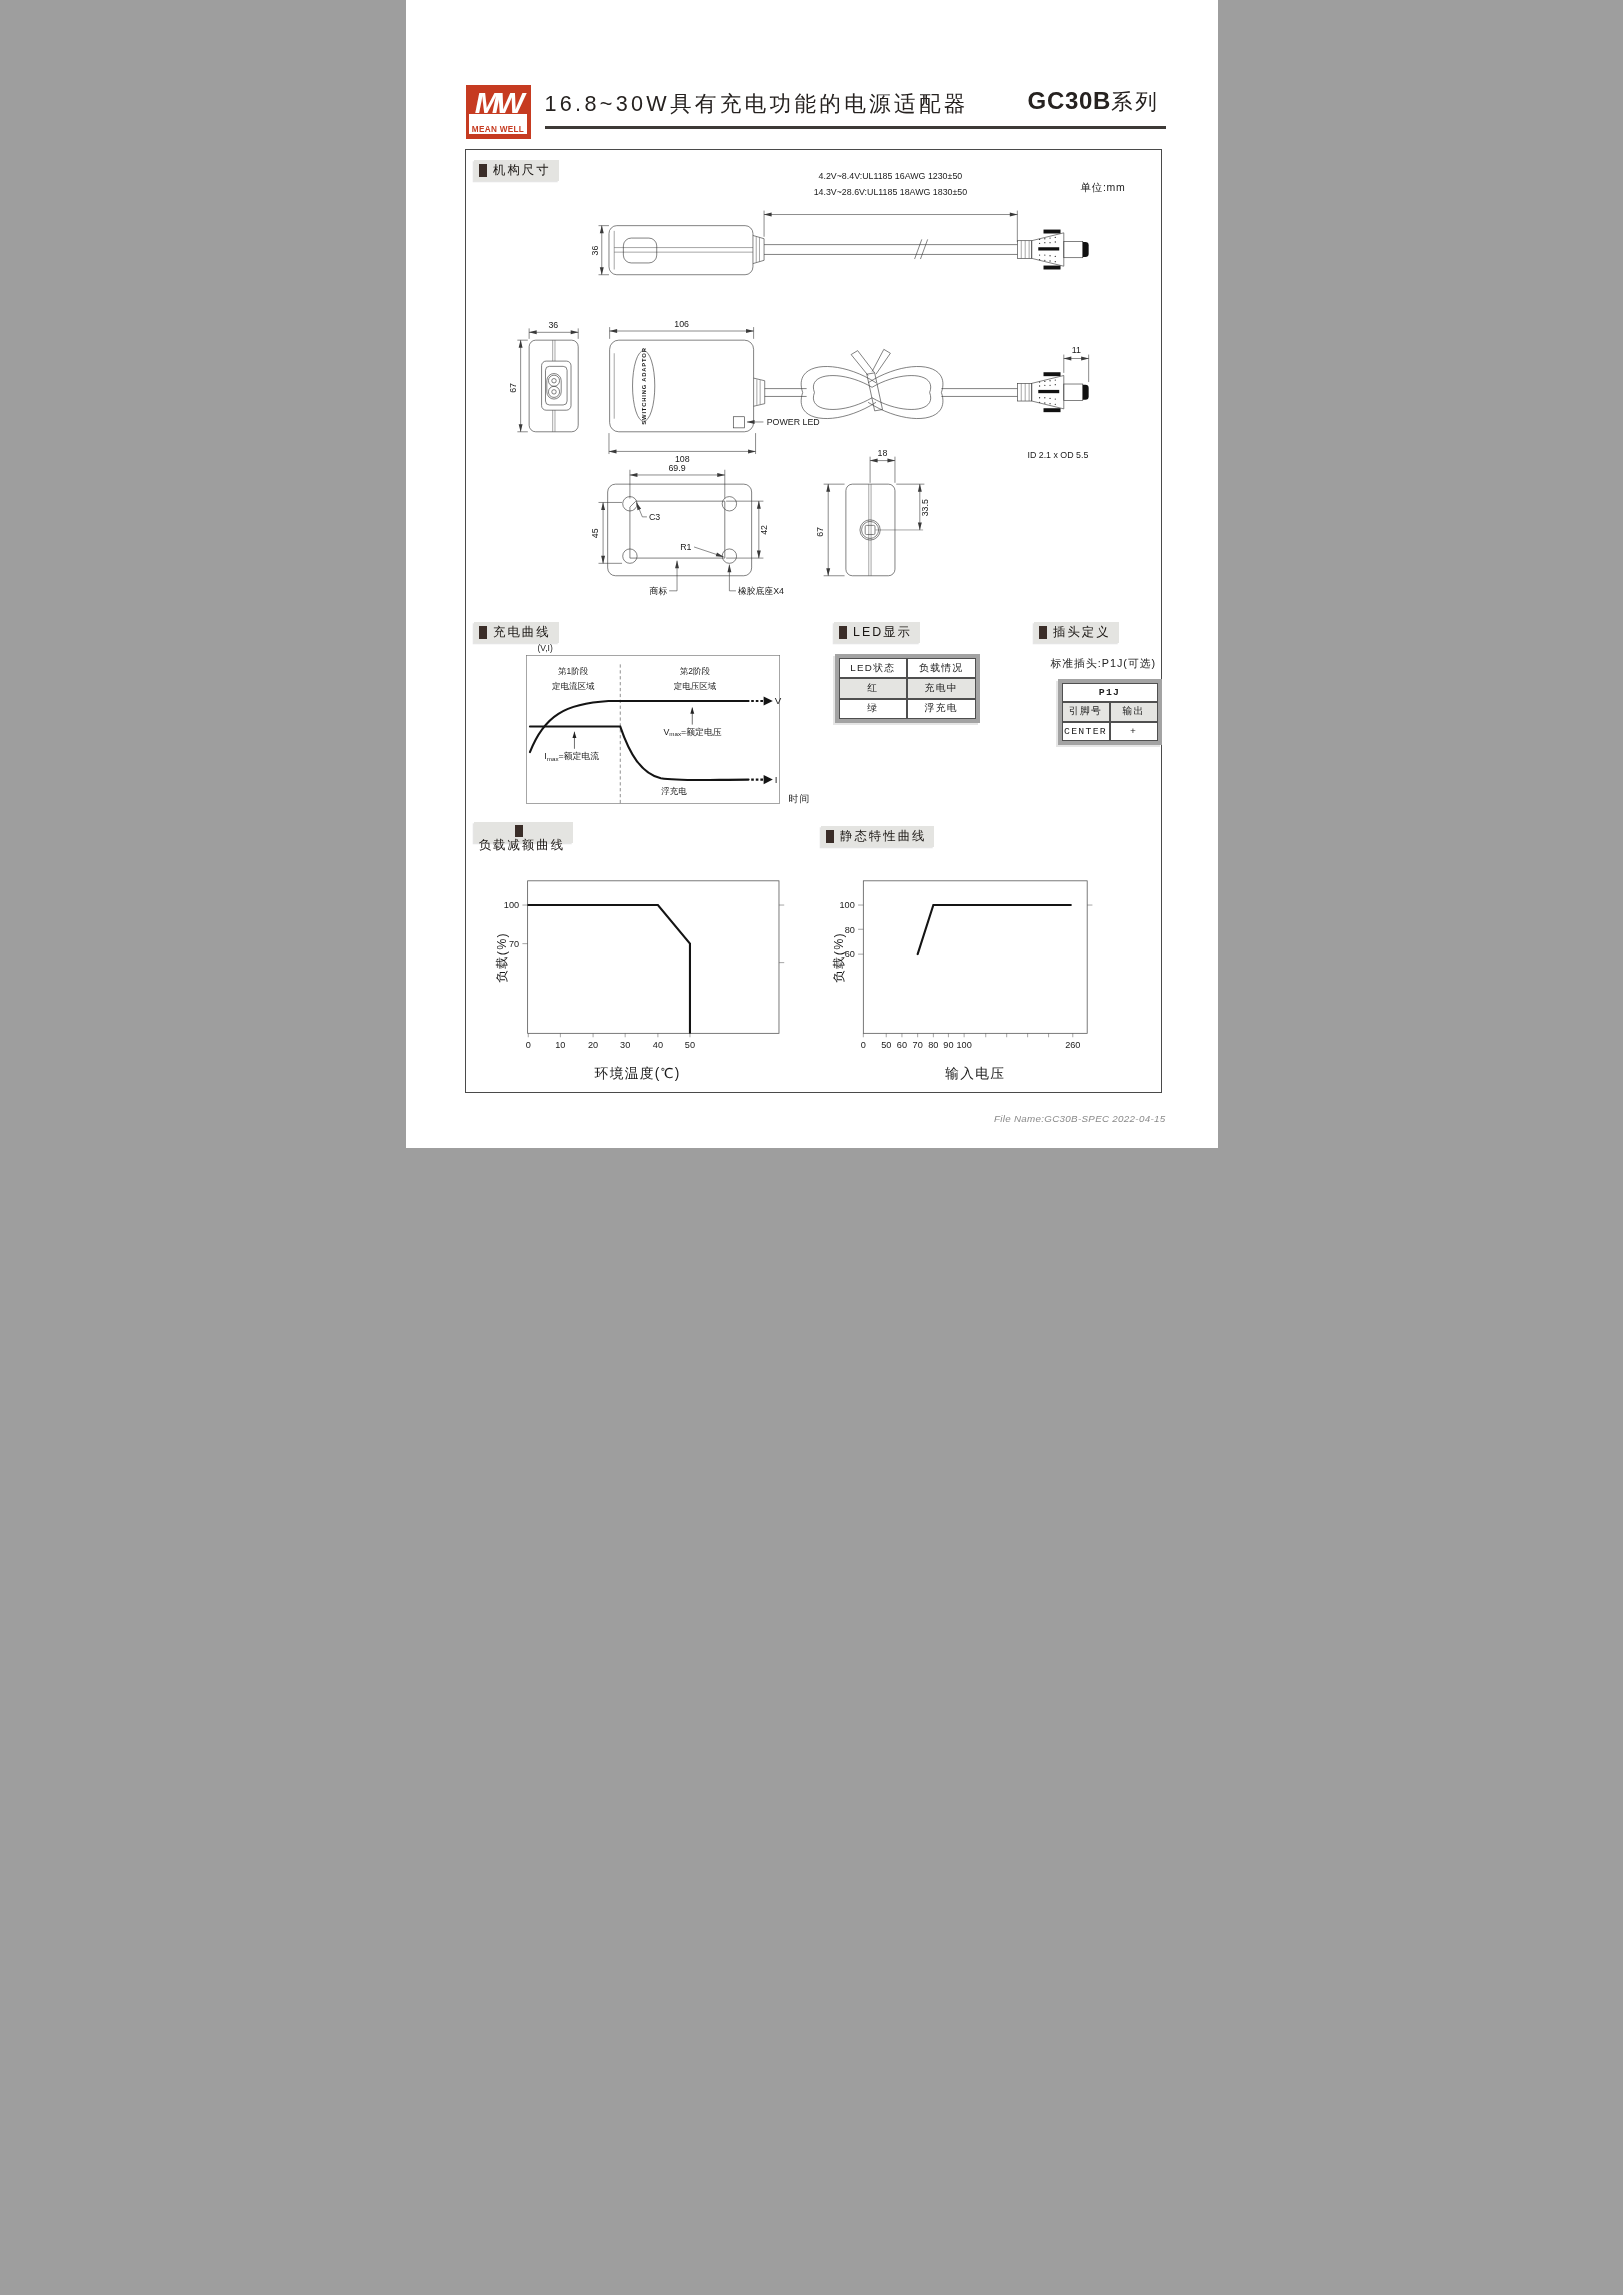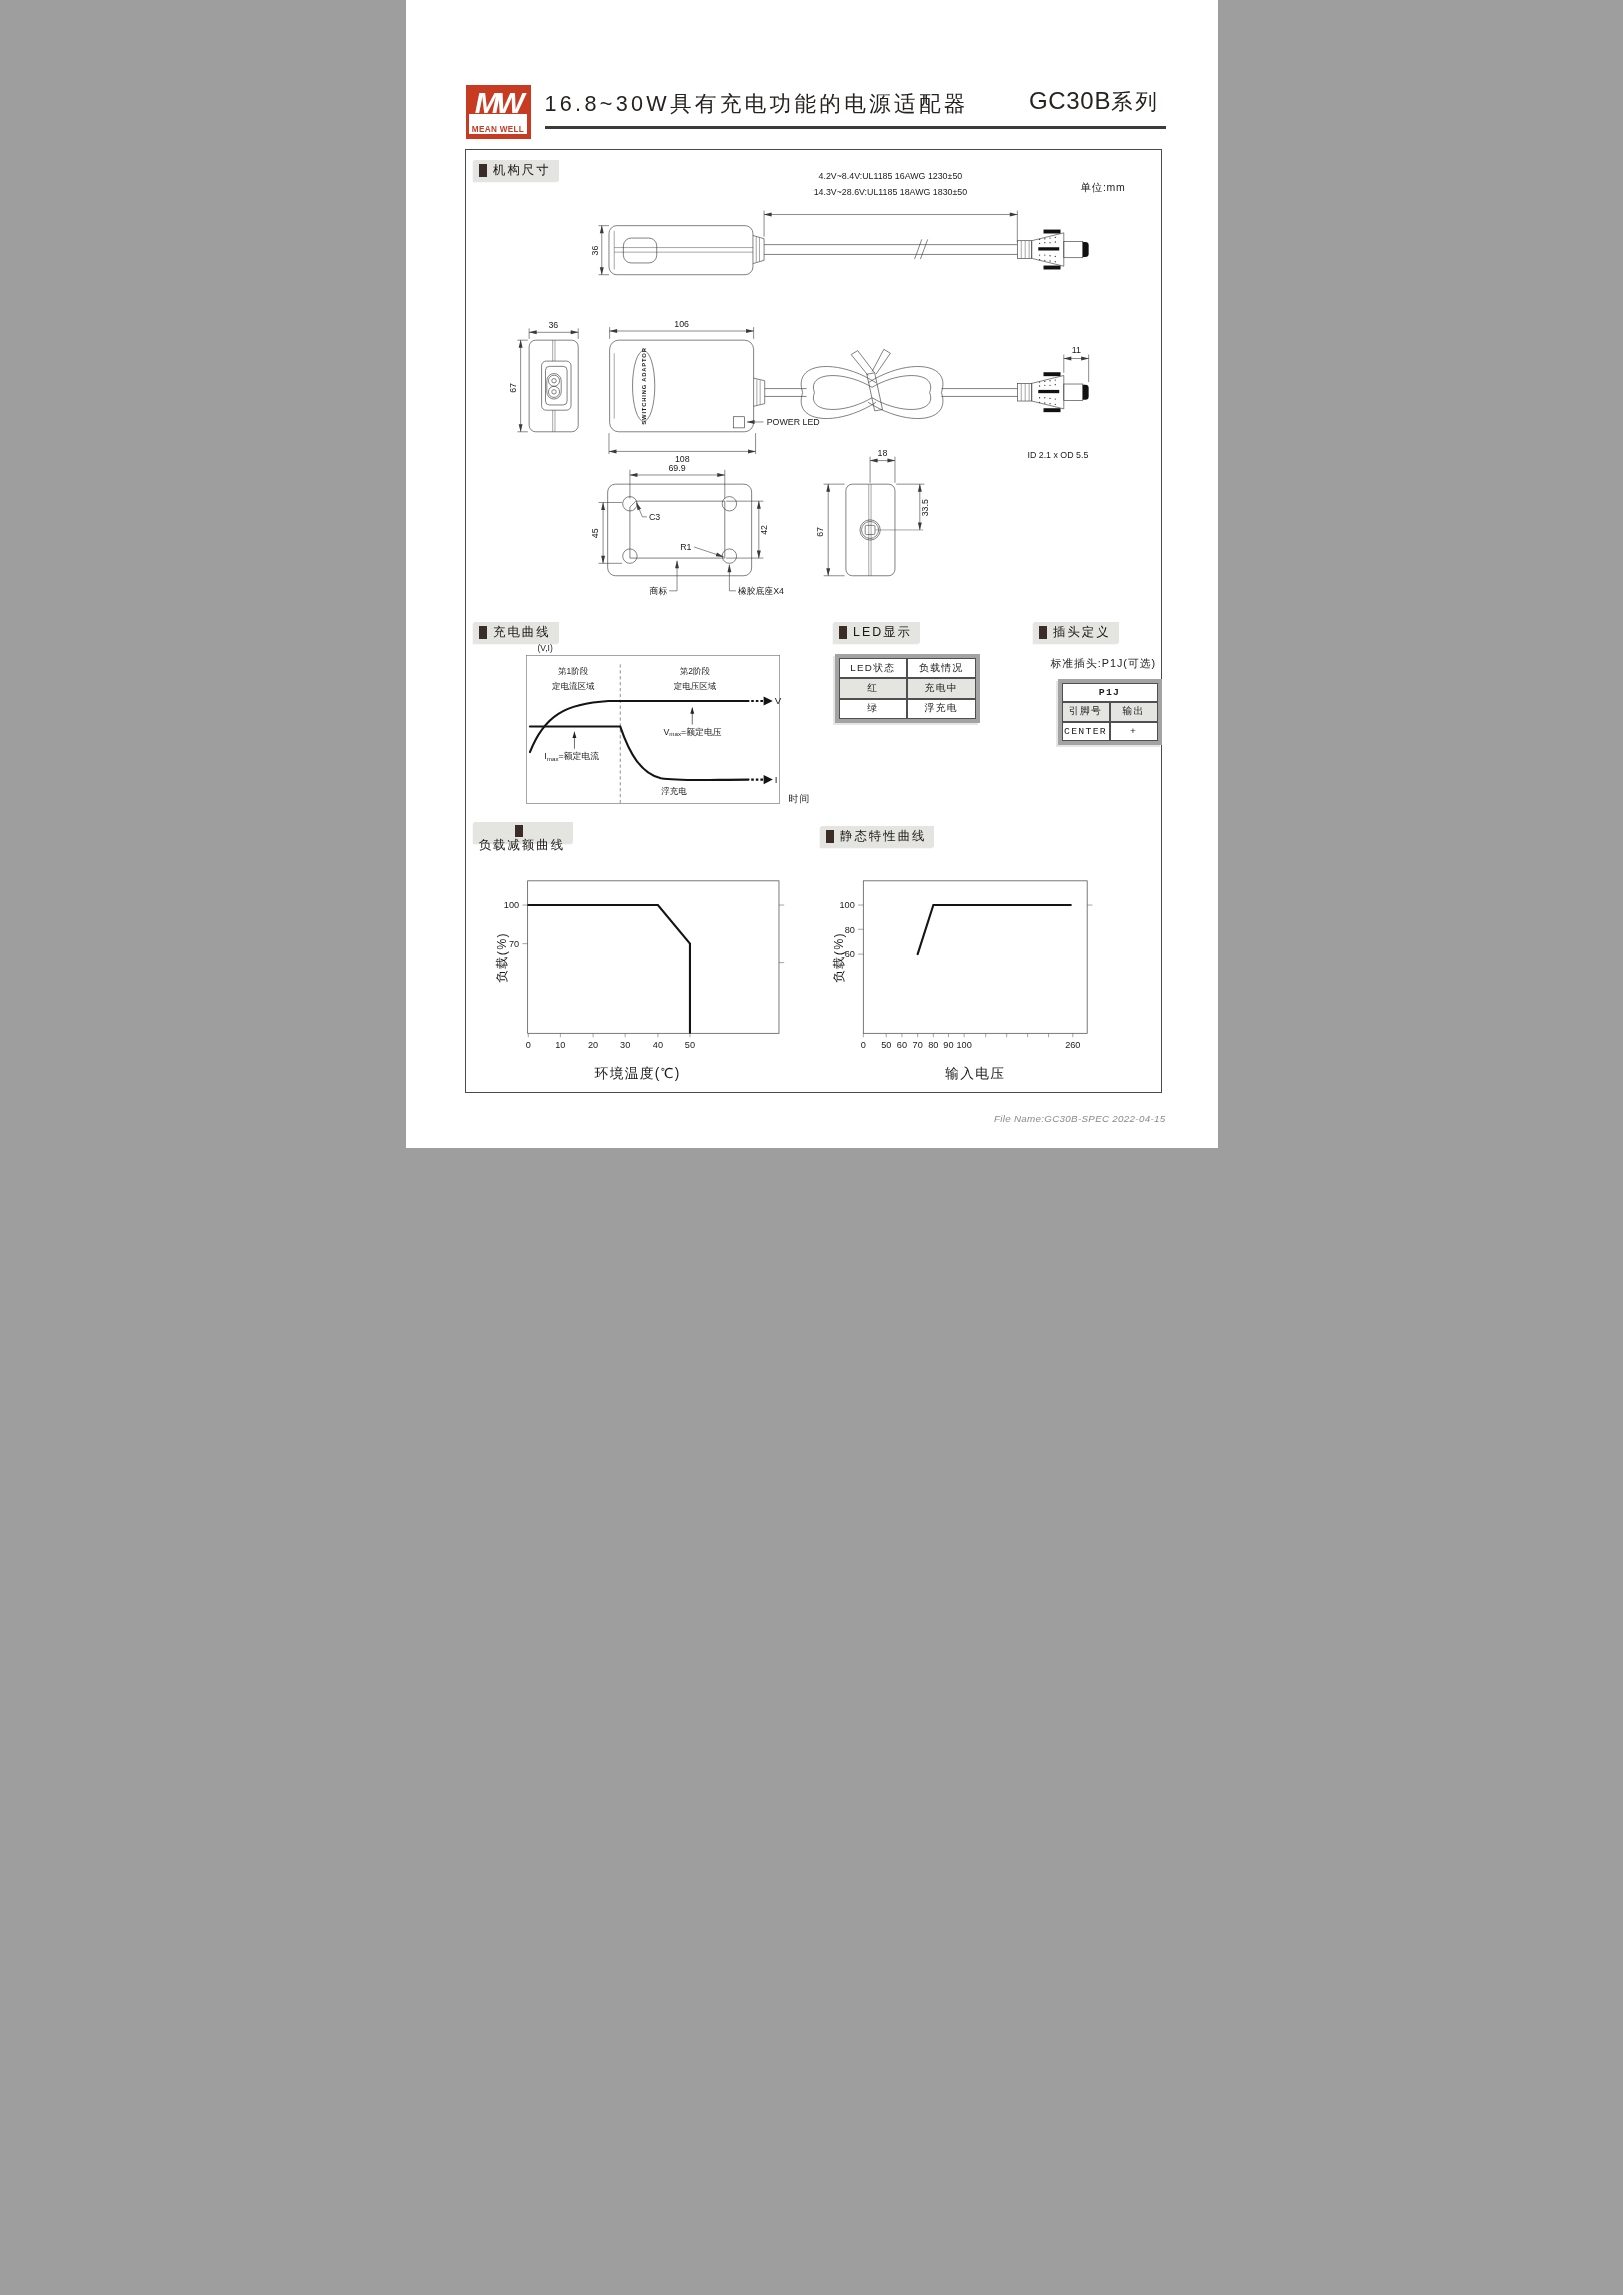--- a/index.html
+++ b/index.html
@@ -11,21 +11,21 @@
   .abs{position:absolute;}
   
   .logo{left:60px;top:73px;width:65px;height:54px;background:#c63b21;margin-top:12px;}
   .logo-mw{position:absolute;left:0;top:1.3px;width:100%;text-align:center;
     color:#fff;font-size:30px;font-weight:800;font-style:italic;letter-spacing:-3.3px;line-height:34px;}
   .logo-band{position:absolute;left:3.3px;right:3.3px;bottom:4.6px;height:20px;background:#fff;
     display:flex;align-items:flex-end;justify-content:center;}
   .logo-brand{color:#c63b21;font-weight:700;font-size:8.2px;letter-spacing:0.3px;white-space:nowrap;}
   .title{left:139px;top:89px;font-size:21.6px;letter-spacing:3.3px;white-space:nowrap;color:#262220;}
   .series{top:87px;right:58px;white-space:nowrap;color:#262220;}
-  .series b{font-size:24px;font-weight:400;letter-spacing:0.7px;}
+  .series b{font-size:24px;font-weight:700;letter-spacing:0.7px;}
   .series span{font-size:21.6px;letter-spacing:2.6px;}
   .title-rule{left:139px;top:126px;width:621px;height:3.3px;background:#3d3a37;}
   
   .frame{left:59px;top:149px;width:695px;height:942px;border:1px solid #4a4a4a;}
   
   .sec{display:inline-flex;align-items:center;background:#e4e4e1;
     padding:2.6px 7.9px 2.6px 5.2px;box-shadow:-1.3px 1.3px 0 rgba(0,0,0,.10);height:15.7px;}
   .sec .bullet{width:8.5px;height:12.4px;background:#3a2d28;margin-right:5.9px;flex:0 0 auto;}
   .sec .lbl{font-size:12.4px;letter-spacing:2px;color:#191512;white-space:nowrap;}
   .unit{font-size:10.5px;letter-spacing:0.7px;color:#222;}

